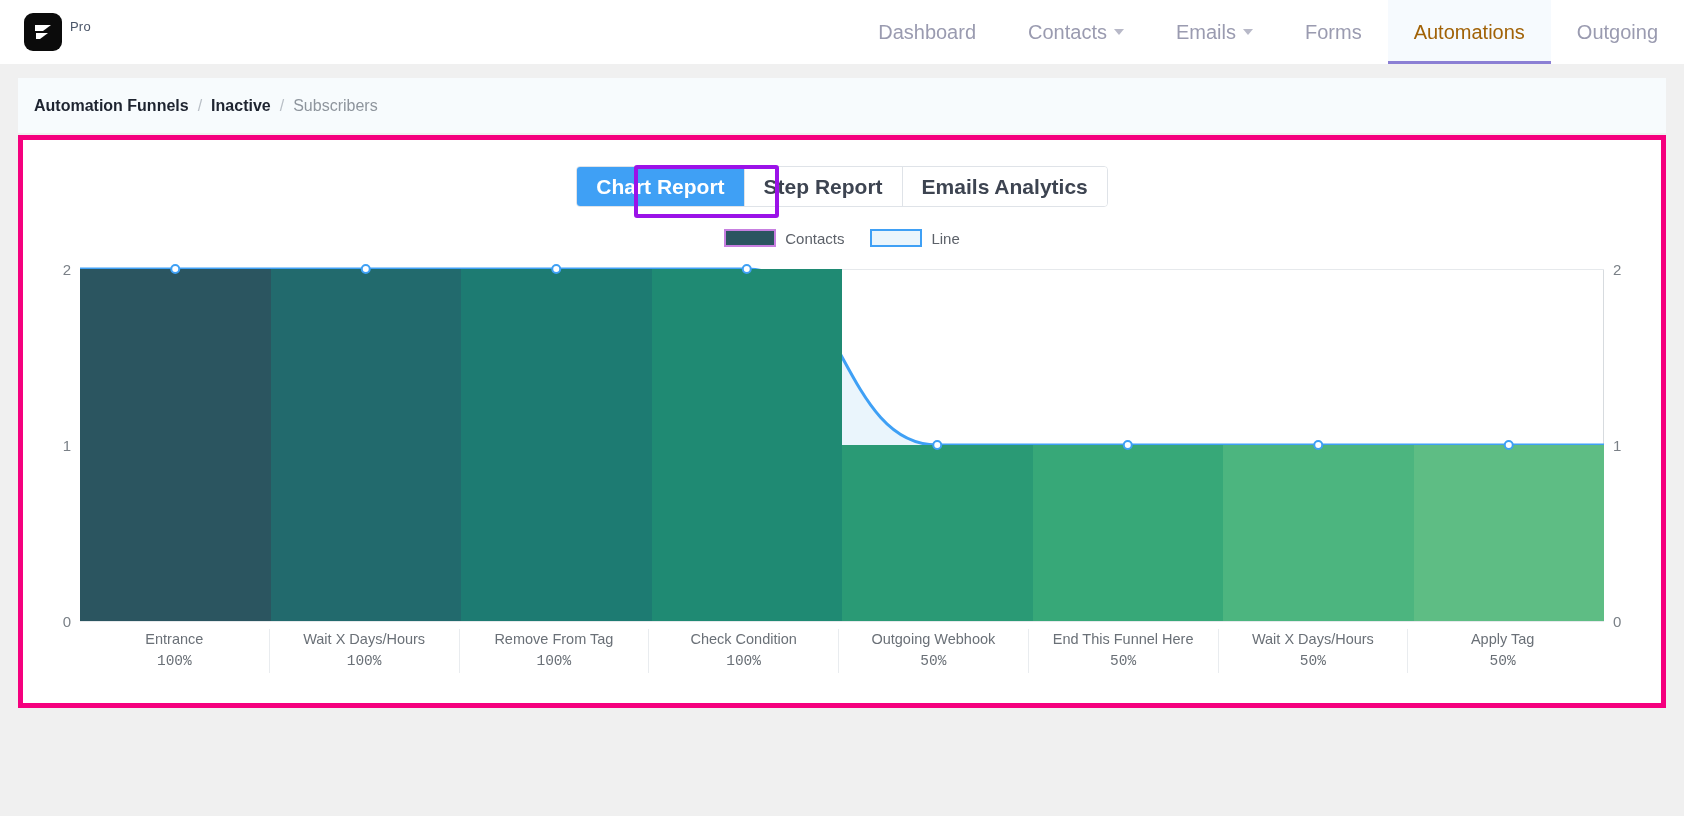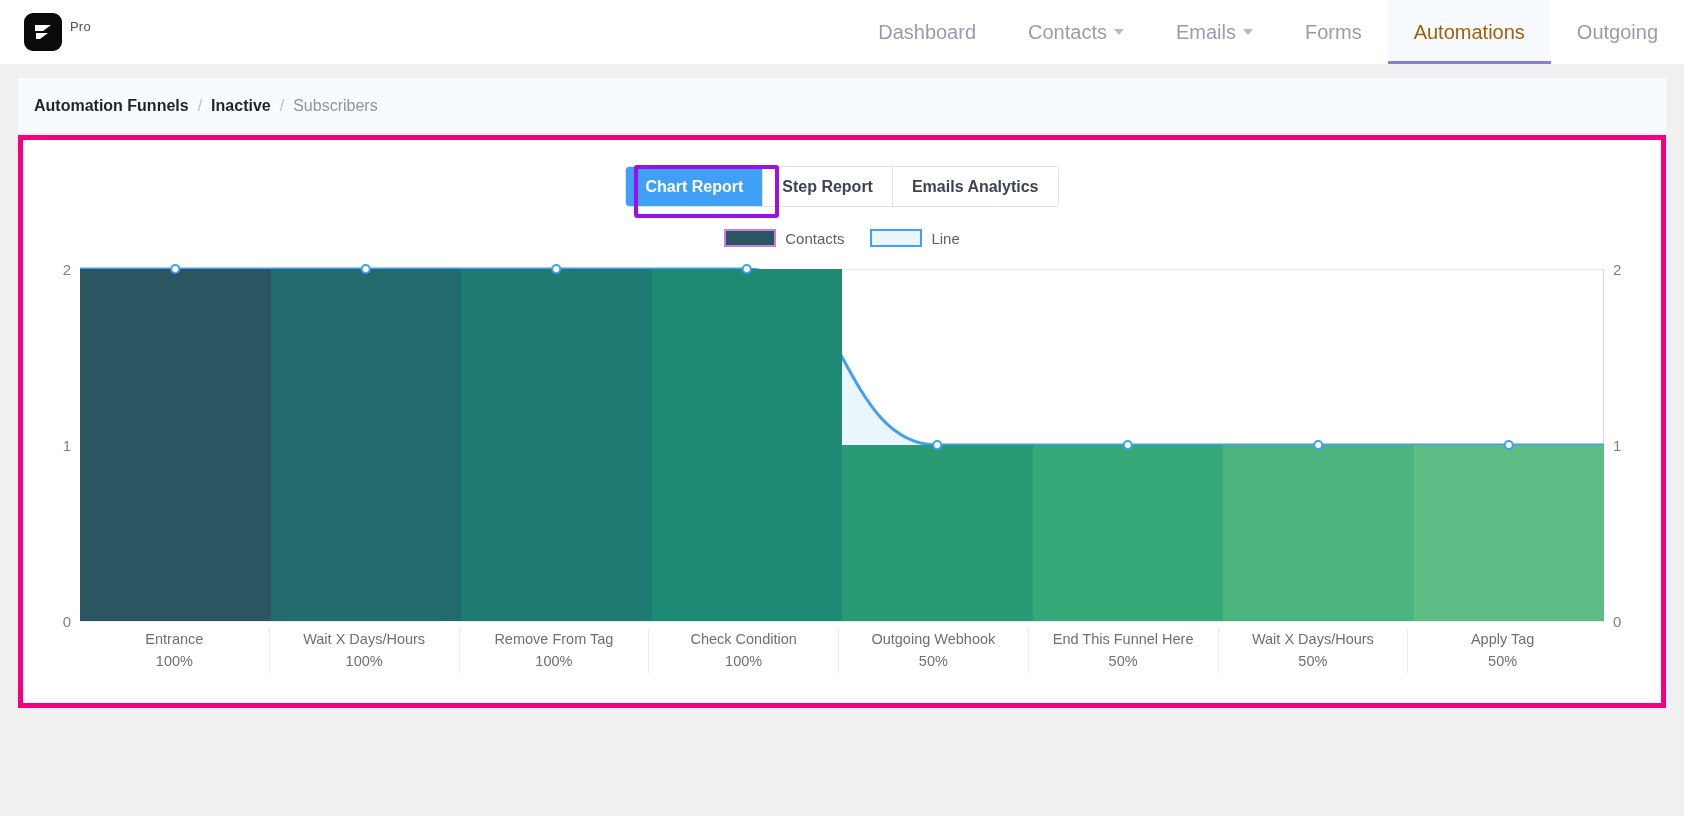--- a/index.html
+++ b/index.html
@@ -110,21 +110,21 @@
     display: flex;
     border: 1px solid #dfe3e8;
     border-radius: 4px;
     overflow: hidden;
     height: 41px;
   }
   .tab {
     display: flex;
     align-items: center;
     padding: 0 19px;
-    font-size: 16px;
+    font-size: 21px;
     font-weight: bold;
     color: #3d4451;
     background: #fff;
     border-right: 1px solid #dfe3e8;
     cursor: pointer;
   }
   .tab:last-child { border-right: none; text-align: center; }
   .tab.active { background: #3fa0f5; color: #fff; }
   .tab-highlight {
     position: absolute;
@@ -220,21 +220,21 @@
   }
   .xcell {
     flex: 1;
     text-align: center;
     font-size: 14.5px;
     color: #6a7077;
     line-height: 1.5;
     border-left: 1px solid #e9ecef;
   }
   .xcell:first-child { border-left: none; }
-  .xcell .pct { display: block; }
+  .xcell .pct { display: block; font-family: Liberation Mono, monospace; }
 </style>
 </head>
 <body>
 
 <div class="topbar">
   <div class="brand">
     <div class="logo-mark">
       <svg width="24" height="24" viewBox="0 0 24 24" aria-hidden="true">
         <path d="M4 5 L20 5 L12 11 L4 11 Z" fill="#ffffff"></path>
         <path d="M5 13 L17 13 L9 19 L5 19 Z" fill="#ffffff"></path>

